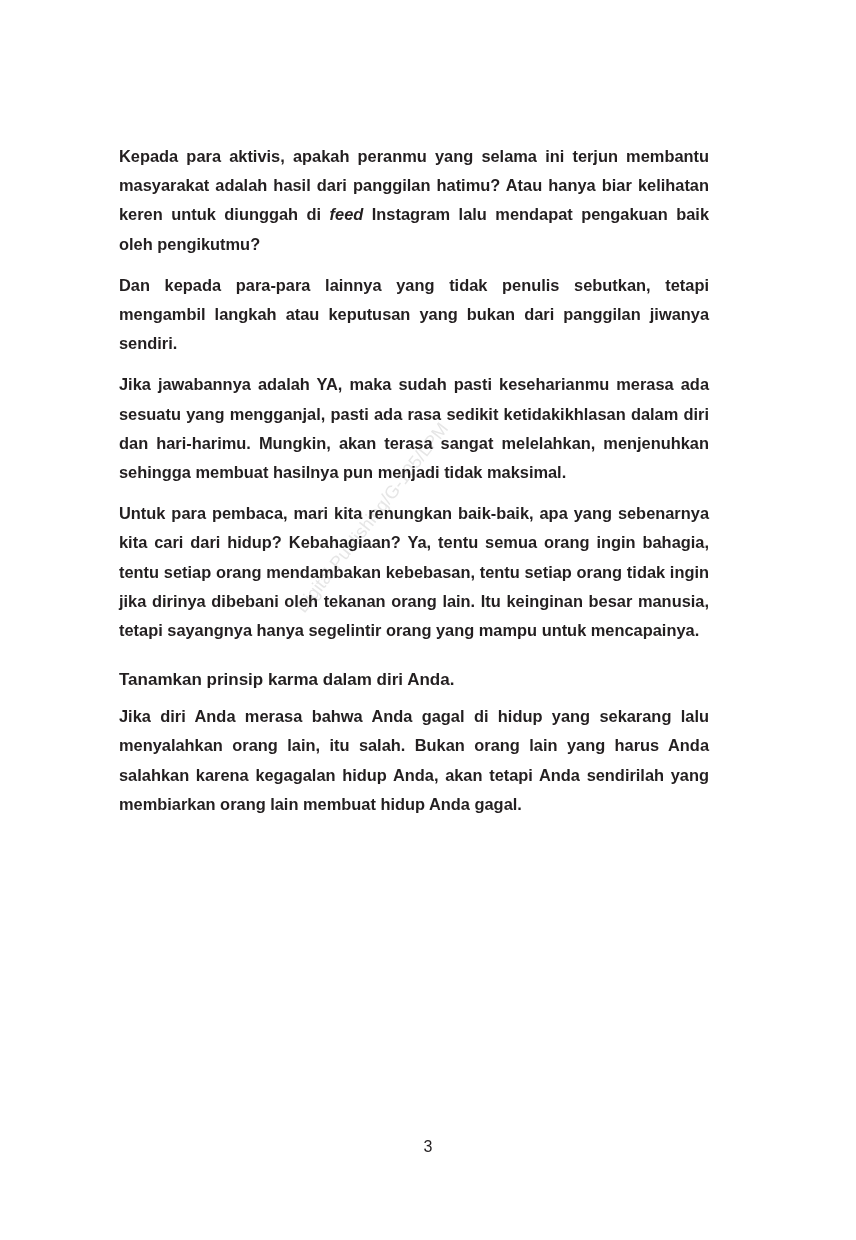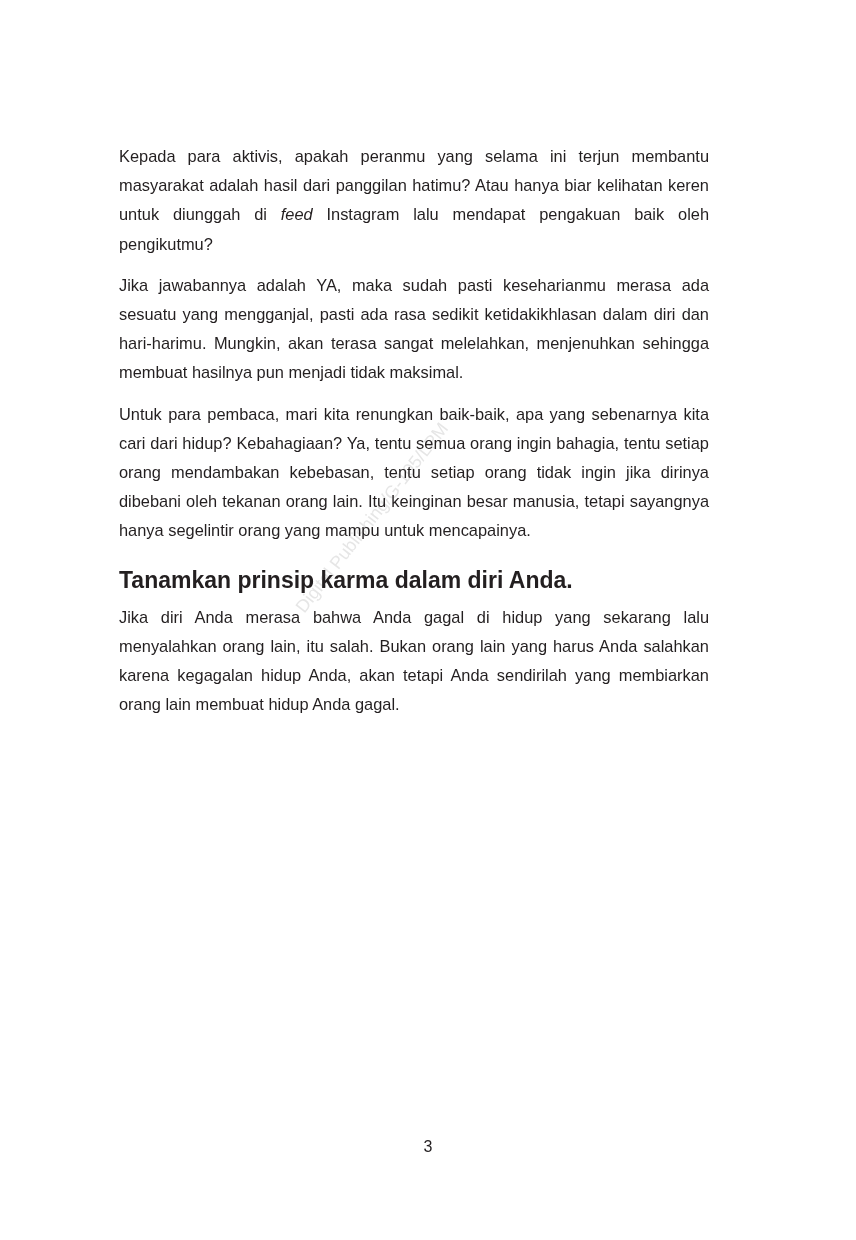--- a/index.html
+++ b/index.html
@@ -3,23 +3,23 @@
 <meta charset="utf-8">
 <style>
   html, body { margin: 0; padding: 0; background: #ffffff; }
   body { width: 856px; height: 1240px; position: relative; overflow: hidden; }
   .page { position: absolute; left: 0; top: 0; width: 856px; height: 1240px; background: #fff; }
   .content {
     position: absolute; left: 119px; top: 142px; width: 590px;
     font-family: "Liberation Sans", sans-serif; color: #231f20;
     font-size: 16.4px; line-height: 29.2px;
   }
-  .content p { margin: 0 0 12px 0; text-align: justify; }
+  .content p { margin: 0 0 12px 0; text-align: justify; font-weight: bold; }
   .content h2 {
-    margin: 20px 0 8px 0; font-size: 23px; line-height: 29px; font-weight: bold;
+    margin: 20px 0 8px 0; font-size: 17px; line-height: 29px; font-weight: bold;
   }
   .content h2.h2b { margin-top: 10px; }
   .page-number {
     position: absolute; top: 1138px; left: 0; width: 856px; text-align: center;
     font-family: "Liberation Sans", sans-serif; font-size: 16px; color: #231f20;
   }
   .watermark {
     position: absolute; left: 300px; top: 600px; transform: rotate(-52deg);
     transform-origin: left center;
     font-family: "Liberation Sans", sans-serif; font-size: 18px; color: #e6e6e6;
@@ -27,20 +27,21 @@
   }
 </style>
 </head>
 <body>
 
 <div class="page">
   <div class="watermark">Digital Publishing/G-105/LPM</div>
 
   <div class="content">
     <p><span>Kepada para aktivis, apakah peranmu yang selama ini terjun membantu masyarakat adalah hasil dari panggilan hatimu? Atau hanya biar kelihatan keren untuk diunggah di </span><em>feed</em><span> Instagram lalu mendapat pengakuan baik oleh pengikutmu?</span></p>
+    <p>Dan kepada para-para lainnya yang tidak penulis sebutkan, tetapi mengambil langkah atau keputusan yang bukan dari panggilan jiwanya sendiri.</p>
     <p>Jika jawabannya adalah YA, maka sudah pasti keseharianmu merasa ada sesuatu yang mengganjal, pasti ada rasa sedikit ketidakikhlasan dalam diri dan hari-harimu. Mungkin, akan terasa sangat melelahkan, menjenuhkan sehingga membuat hasilnya pun menjadi tidak maksimal.</p>
     <p>Untuk para pembaca, mari kita renungkan baik-baik, apa yang sebenarnya kita cari dari hidup? Kebahagiaan? Ya, tentu semua orang ingin bahagia, tentu setiap orang mendambakan kebebasan, tentu setiap orang tidak ingin jika dirinya dibebani oleh tekanan orang lain. Itu keinginan besar manusia, tetapi sayangnya hanya segelintir orang yang mampu untuk mencapainya.</p>
 
     <h2>Tanamkan prinsip karma dalam diri Anda.</h2>
     <p>Jika diri Anda merasa bahwa Anda gagal di hidup yang sekarang lalu menyalahkan orang lain, itu salah. Bukan orang lain yang harus Anda salahkan karena kegagalan hidup Anda, akan tetapi Anda sendirilah yang membiarkan orang lain membuat hidup Anda gagal.</p>
 
   </div>
 
   <div class="page-number">3</div>
 </div>

